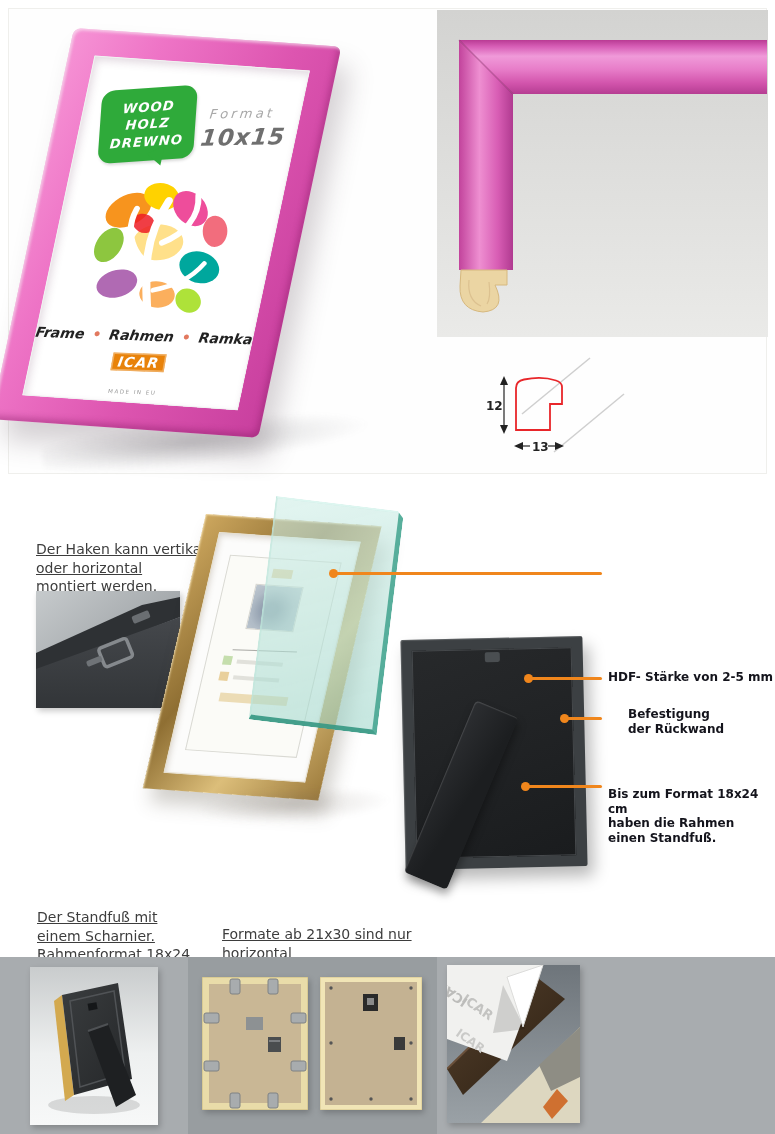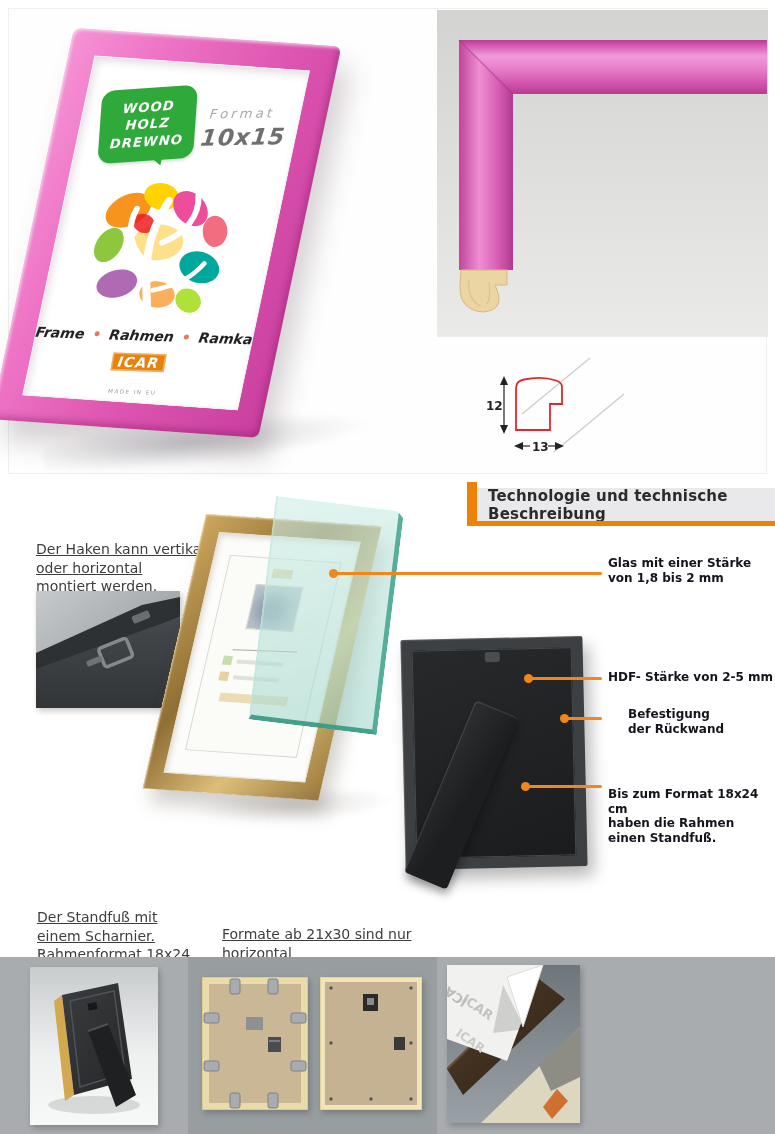--- a/index.html
+++ b/index.html
@@ -190,27 +190,20 @@
     <text x="16" y="58" font-size="12" font-weight="bold" fill="#222">12</text>
     <line x1="46" y1="94" x2="60" y2="94" stroke="#222" stroke-width="1.2"></line>
     <line x1="78" y1="94" x2="92" y2="94" stroke="#222" stroke-width="1.2"></line>
     <polygon points="44,94 53,90 53,98" fill="#222"></polygon>
     <polygon points="94,94 85,90 85,98" fill="#222"></polygon>
     <text x="62" y="99" font-size="12" font-weight="bold" fill="#222">13</text>
   </svg>
 
   <div class="tech-section">
 
-    <div class="tech-header">
-      <div class="accent-bar"></div>
-      <div class="header-panel">
-        <div class="header-title">Technologie und technische Beschreibung</div>
-      </div>
-      <div class="header-underline"></div>
-    </div>
 
     <div class="note abs" style="left:36px;top:59px;width:170px;">Der Haken kann vertikal
 oder horizontal
 montiert werden.</div>
 
     <svg class="abs photo-card" style="left:36px;top:110px;" width="144" height="117" viewBox="0 0 144 117">
       <defs>
         <linearGradient id="hookBg" x1="0" y1="0" x2="1" y2="1">
           <stop offset="0" stop-color="#c6cacc"></stop>
             <stop offset="1" stop-color="#878c90"></stop>
@@ -252,22 +245,20 @@
     <div class="gold-reflection"></div>
 
     <div class="black-back">
       <div class="back-face"></div>
       <div class="back-clip"></div>
       <div class="stand-leg"></div>
     </div>
 
     <div class="cdot" style="left:329px;top:88px;"></div>
     <div class="cline" style="left:336px;top:91px;width:266px;"></div>
-    <div class="callout-label" style="left:608px;top:75px;">Glas mit einer Stärke
-von 1,8 bis 2 mm</div>
 
     <div class="cdot" style="left:524px;top:193px;"></div>
     <div class="cline" style="left:531px;top:196px;width:71px;"></div>
     <div class="callout-label" style="left:608px;top:189px;">HDF- Stärke von 2-5 mm</div>
 
     <div class="cdot" style="left:560px;top:233px;"></div>
     <div class="cline" style="left:567px;top:236px;width:35px;"></div>
     <div class="callout-label" style="left:608px;top:226px;margin-left:20px;">Befestigung
 der Rückwand</div>
 

